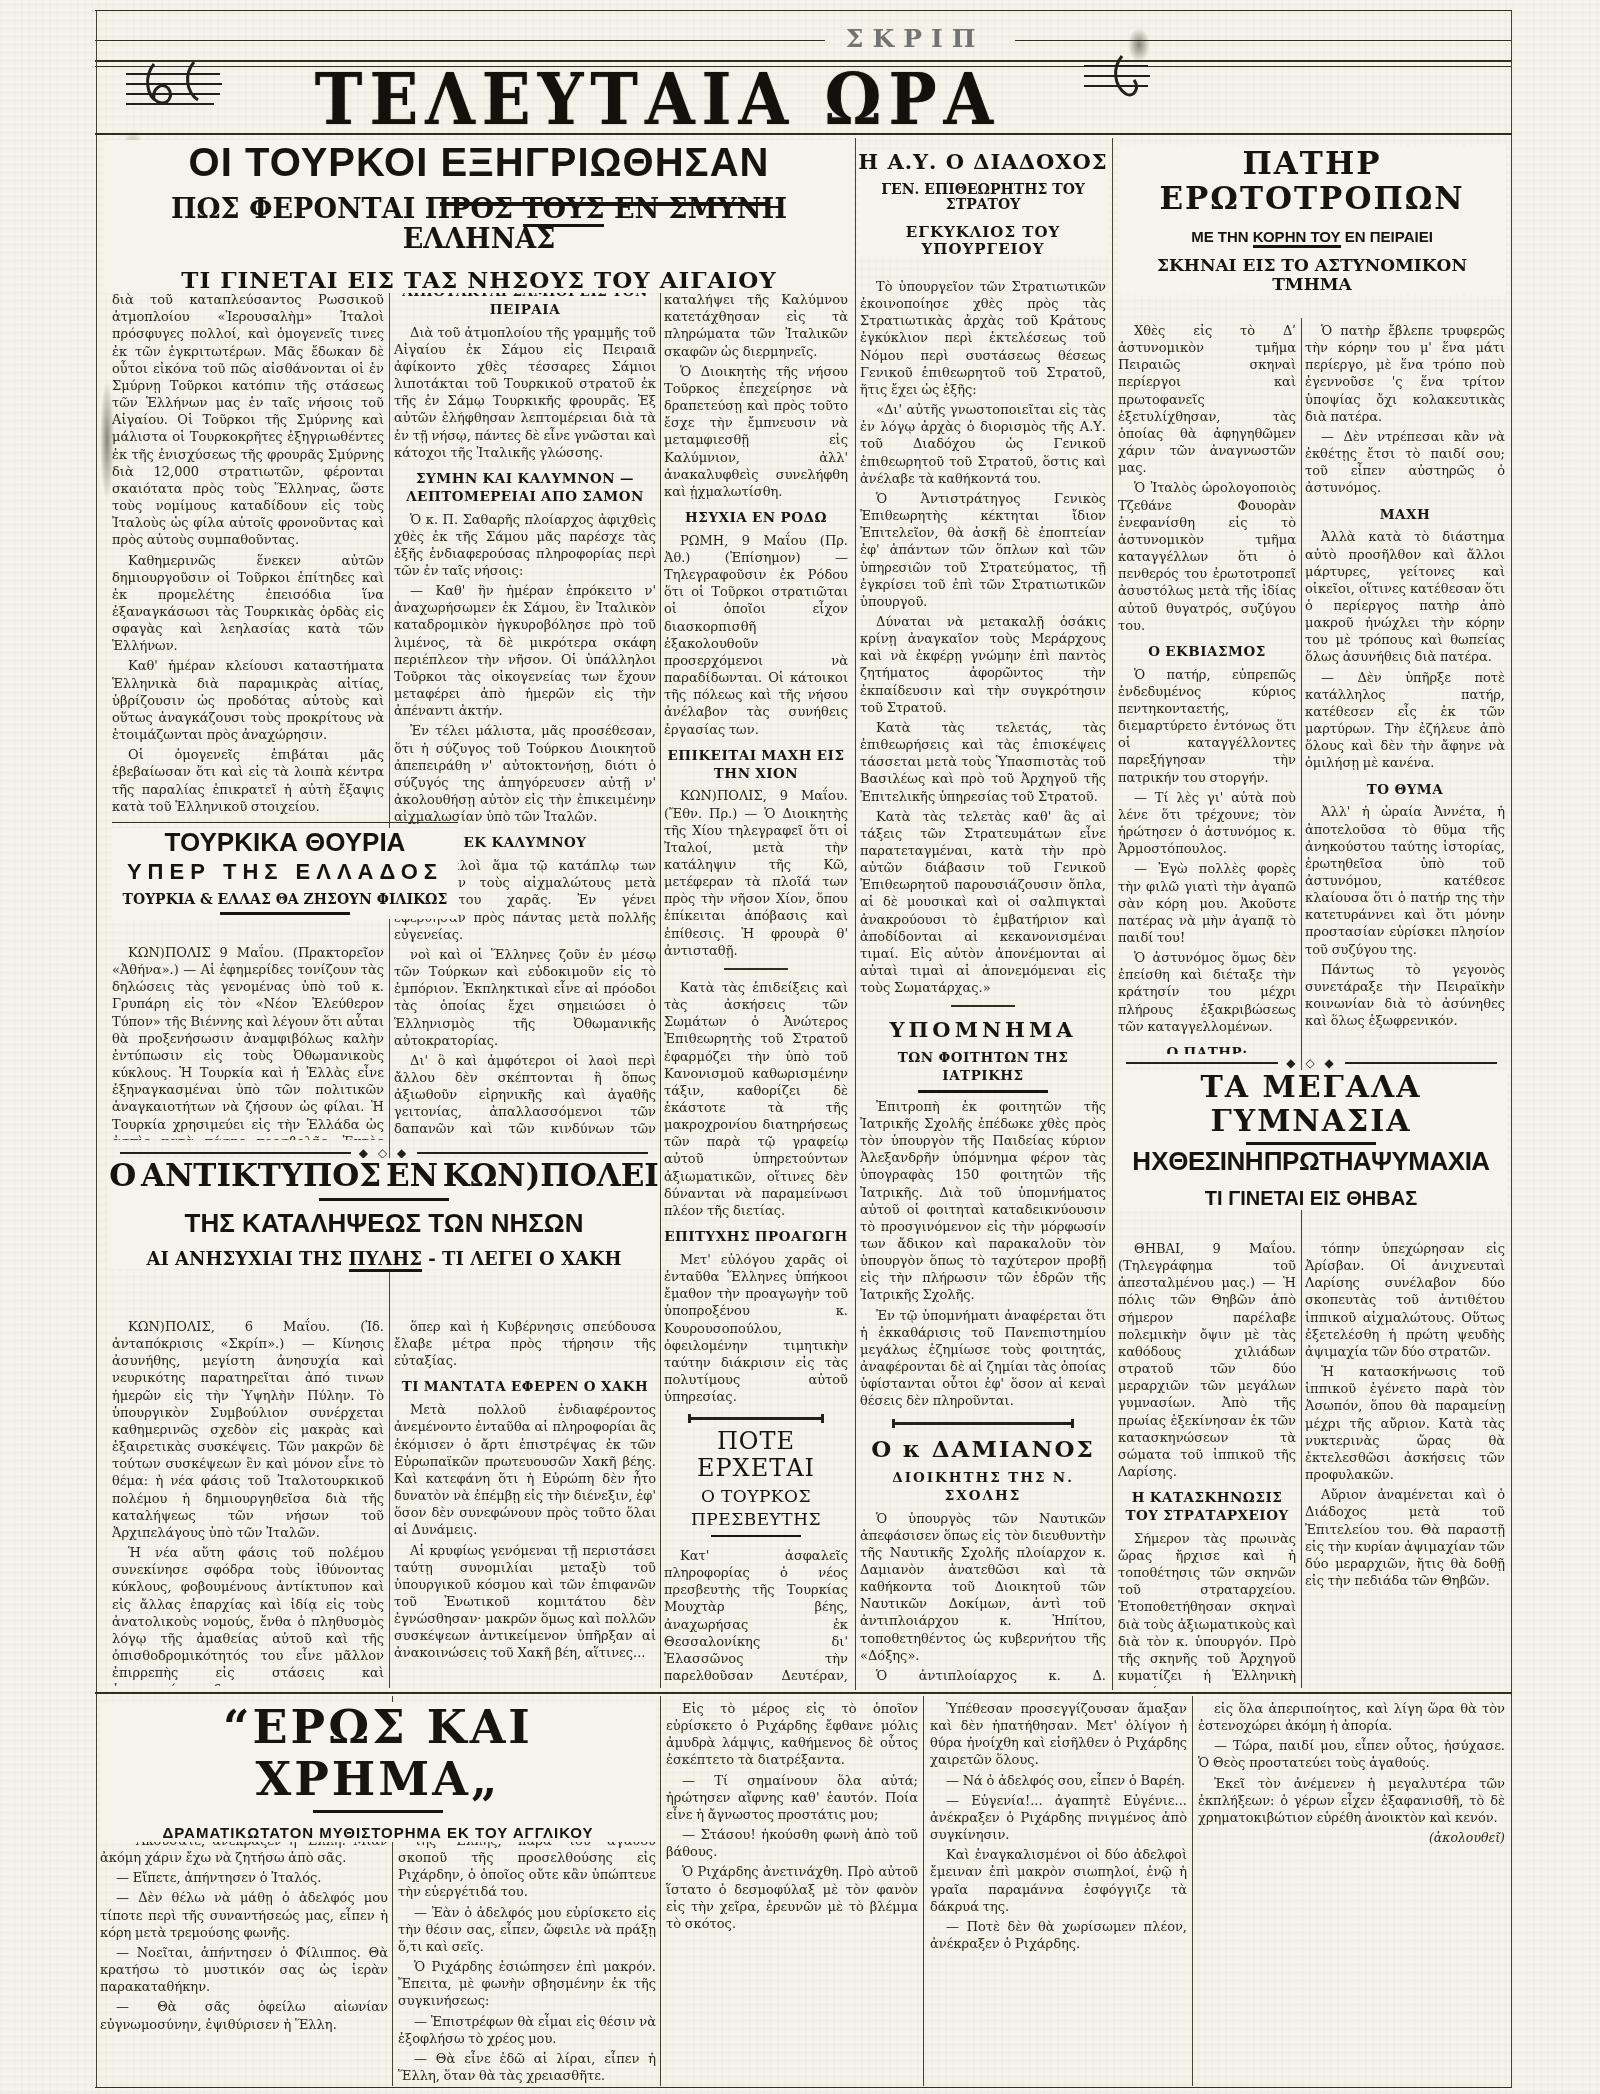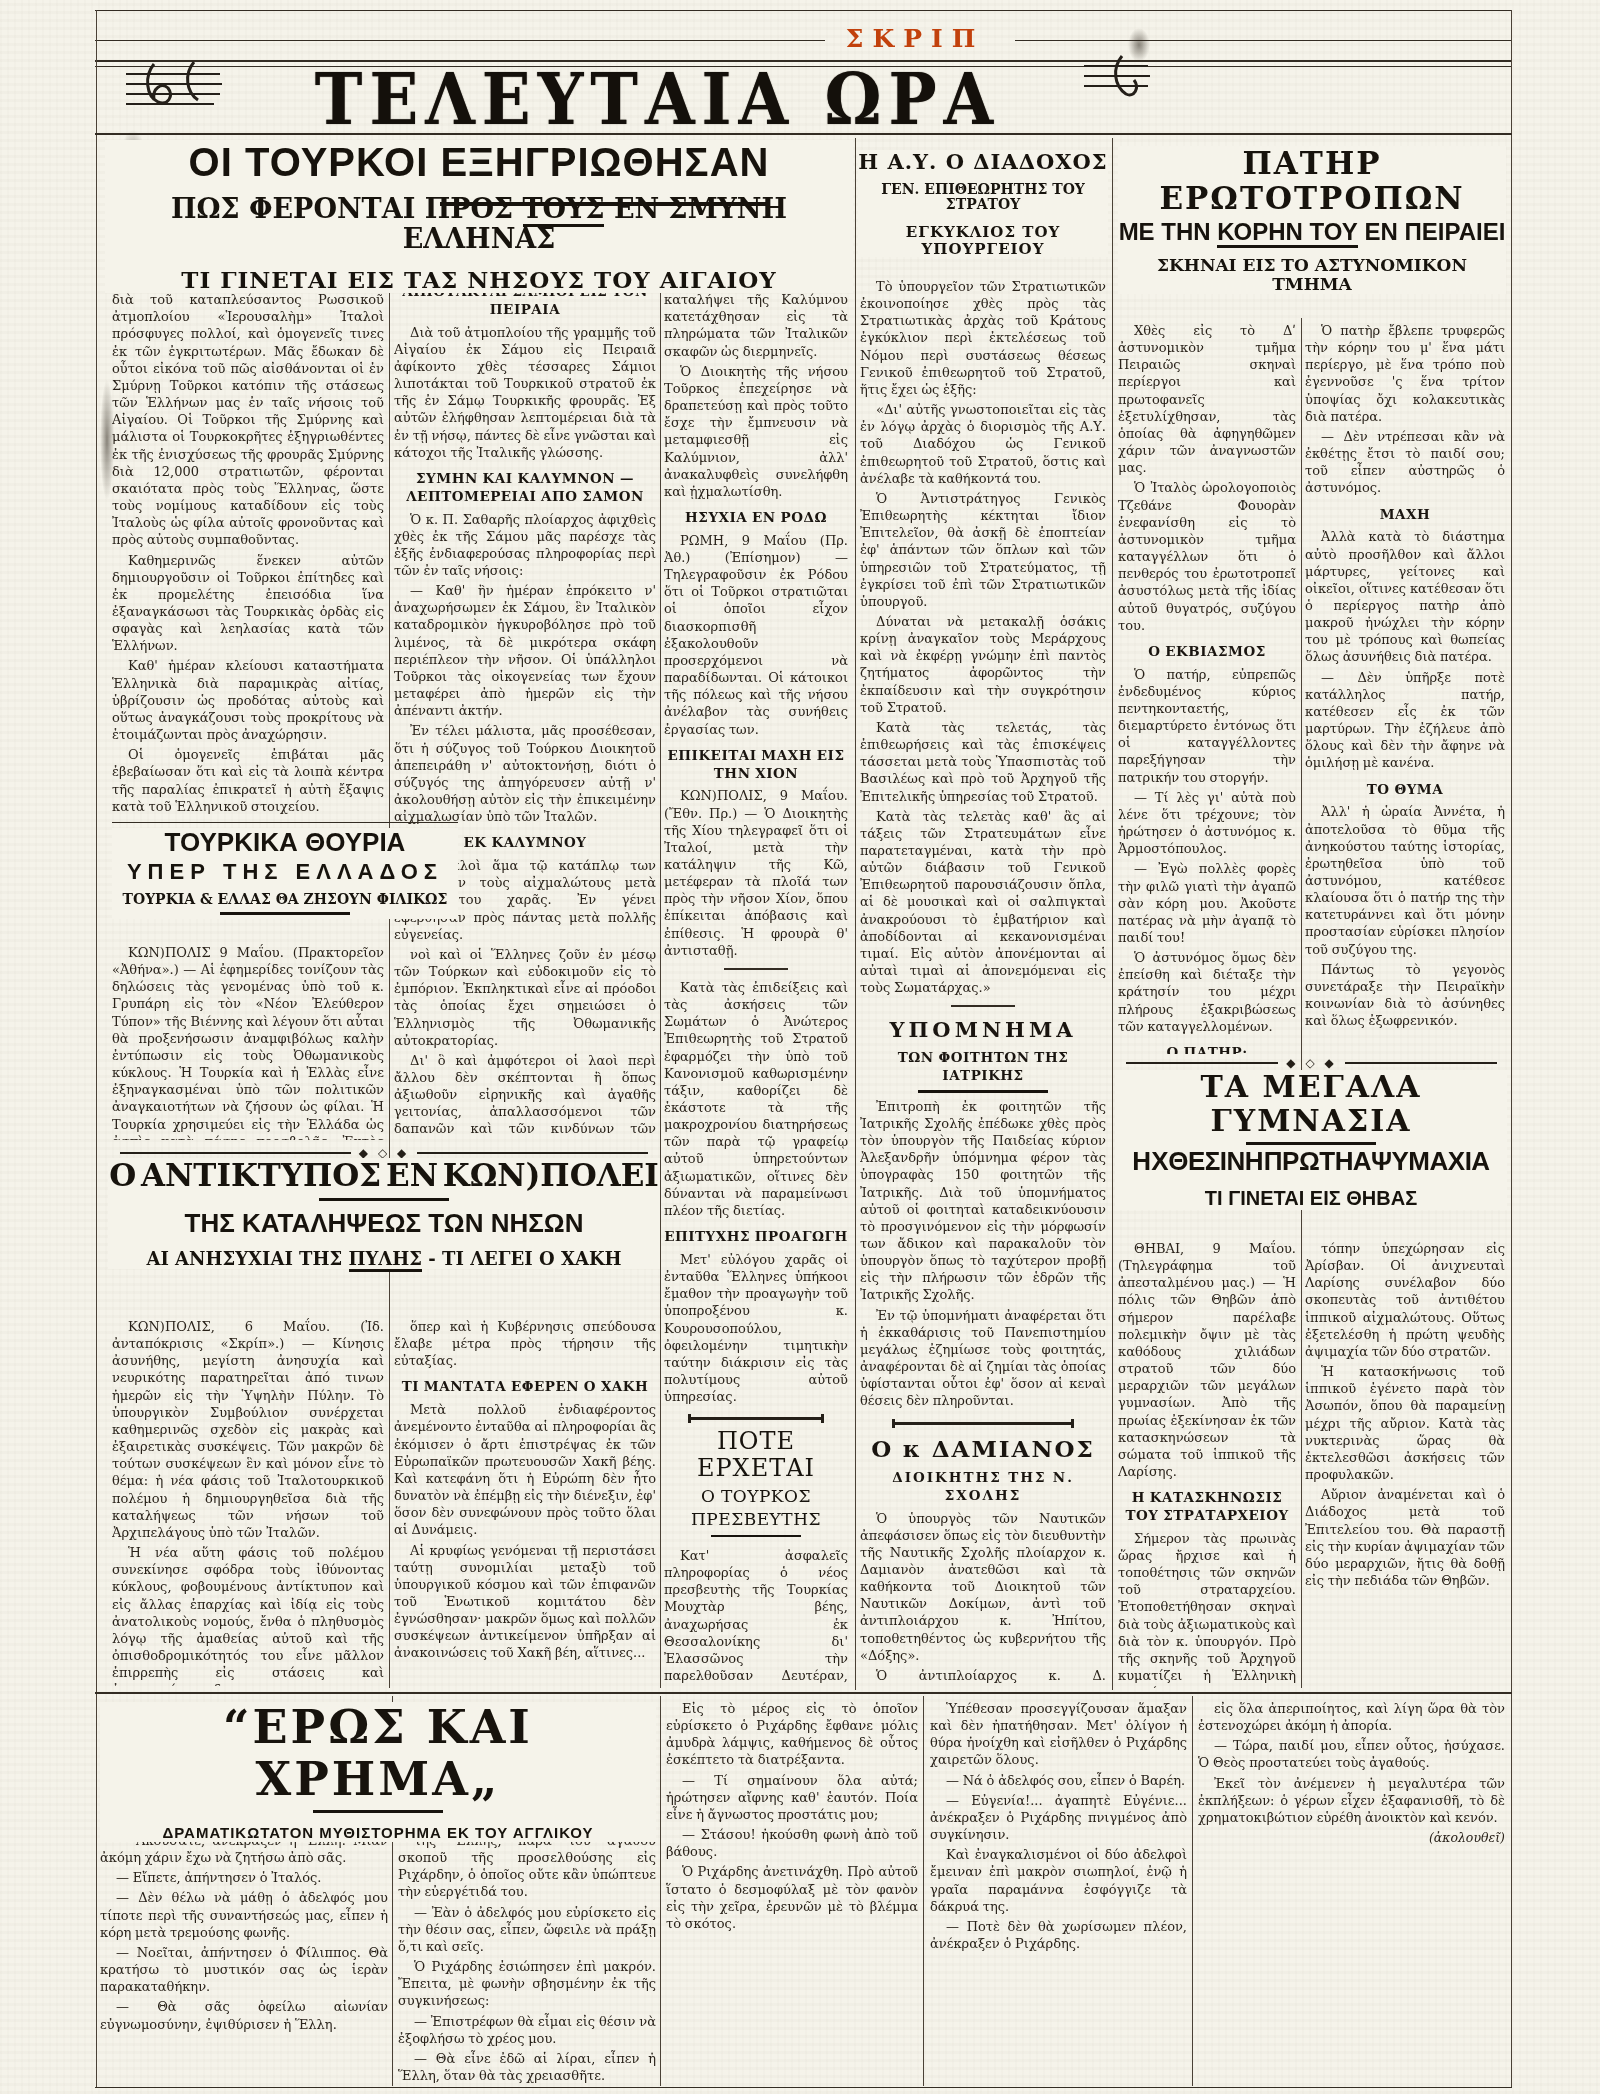--- a/index.html
+++ b/index.html
@@ -6,21 +6,21 @@
   .page{position:relative;width:1600px;height:2094px;background:#f5f3ea;overflow:hidden;
         font-family:"DejaVu Serif",serif;color:#262019;}
   .page::before{content:"";position:absolute;inset:0;pointer-events:none;
         background:repeating-linear-gradient(0deg,rgba(95,82,60,.028) 0 3px,transparent 3px 8px),
                    repeating-linear-gradient(90deg,rgba(95,82,60,.02) 0 2px,transparent 2px 7px);}
   .abs{position:absolute;}
   .hline{position:absolute;height:1px;background:#332c23;}
   .h2px{height:2px;}
   .vline{position:absolute;width:1px;background:#4a4136;}
   .masthead{position:absolute;font-weight:bold;font-size:25px;letter-spacing:9px;
-        text-align:center;color:#c2410c;}
+        text-align:center;color:#737373;}
   .banner{position:absolute;text-align:center;font-weight:bold;font-size:64px;letter-spacing:7px;
         white-space:nowrap;color:#14100b;transform:scaleY(1.1);transform-origin:top;
         text-shadow:0 0 1px rgba(25,18,10,.7);}
   .hl{position:absolute;text-align:center;font-weight:bold;color:#17130d;z-index:3;background:#f5f3ea;}
   .hl .l{display:block;line-height:1.12;}
   .sans{font-family:"Liberation Sans",sans-serif;}
   .u3{border-bottom:4px solid #17130d;padding-bottom:18px;}
   .u2{border-bottom:3px solid #17130d;}
   .underbar::after{content:"";display:block;width:130px;margin:5px auto 0;border-top:3px solid #17130d;}
   .col{position:absolute;overflow:hidden;text-align:justify;font-size:13px;line-height:1.32;
@@ -98,21 +98,21 @@
   </div>
 
   <div class="hl" style="left:858px;top:150px;width:250px">
     <div class="l" style="font-size:21px;letter-spacing:1px">Η Α.Υ. Ο ΔΙΑΔΟΧΟΣ</div>
     <div class="l" style="font-size:14px;margin-top:8px">ΓΕΝ. ΕΠΙΘΕΩΡΗΤΗΣ ΤΟΥ ΣΤΡΑΤΟΥ</div>
     <div class="l" style="font-size:15px;margin-top:11px;letter-spacing:1px">ΕΓΚΥΚΛΙΟΣ ΤΟΥ ΥΠΟΥΡΓΕΙΟΥ</div>
   </div>
 
   <div class="hl" style="left:1118px;top:146px;width:388px">
     <div class="l" style="font-size:31px;letter-spacing:2px">ΠΑΤΗΡ ΕΡΩΤΟΤΡΟΠΩΝ</div>
-    <div class="l sans" style="font-size:24px;margin-top:4px"><span>ΜΕ ΤΗΝ </span><span class="u2">ΚΟΡΗΝ ΤΟΥ</span><span> ΕΝ ΠΕΙΡΑΙΕΙ</span></div>
+    <div class="l sans" style="font-size:15px;margin-top:14px"><span>ΜΕ ΤΗΝ </span><span class="u2">ΚΟΡΗΝ ΤΟΥ</span><span> ΕΝ ΠΕΙΡΑΙΕΙ</span></div>
     <div class="l" style="font-size:17px;margin-top:10px">ΣΚΗΝΑΙ ΕΙΣ ΤΟ ΑΣΤΥΝΟΜΙΚΟΝ ΤΜΗΜΑ</div>
   </div>
 
   <div class="col" style="left:112px;top:274px;width:272px;height:542px">
     <div>
         <p>Χθὲς τὴν πρωίαν ἀφίκοντο ἐν Πειραιεῖ διὰ τοῦ καταπλεύσαντος Ρωσσικοῦ ἀτμοπλοίου «Ἱερουσαλὴμ» Ἰταλοὶ πρόσφυγες πολλοί, καὶ ὁμογενεῖς τινες ἐκ τῶν ἐγκριτωτέρων. Μᾶς ἔδωκαν δὲ οὗτοι εἰκόνα τοῦ πῶς αἰσθάνονται οἱ ἐν Σμύρνῃ Τοῦρκοι κατόπιν τῆς στάσεως τῶν Ἑλλήνων μας ἐν ταῖς νήσοις τοῦ Αἰγαίου. Οἱ Τοῦρκοι τῆς Σμύρνης καὶ μάλιστα οἱ Τουρκοκρῆτες ἐξηγριωθέντες ἐκ τῆς ἐνισχύσεως τῆς φρουρᾶς Σμύρνης διὰ 12,000 στρατιωτῶν, φέρονται σκαιότατα πρὸς τοὺς Ἕλληνας, ὥστε τοὺς νομίμους καταδίδουν εἰς τοὺς Ἰταλοὺς ὡς φίλα αὐτοῖς φρονοῦντας καὶ πρὸς αὐτοὺς συμπαθοῦντας.</p>
         <p>Καθημερινῶς ἕνεκεν αὐτῶν δημιουργοῦσιν οἱ Τοῦρκοι ἐπίτηδες καὶ ἐκ προμελέτης ἐπεισόδια ἵνα ἐξαναγκάσωσι τὰς Τουρκικὰς ὀρδὰς εἰς σφαγὰς καὶ λεηλασίας κατὰ τῶν Ἑλλήνων.</p>
         <p>Καθ' ἡμέραν κλείουσι καταστήματα Ἑλληνικὰ διὰ παραμικρὰς αἰτίας, ὑβρίζουσιν ὡς προδότας αὐτοὺς καὶ οὕτως ἀναγκάζουσι τοὺς προκρίτους νὰ ἑτοιμάζωνται πρὸς ἀναχώρησιν.</p>
         <p>Οἱ ὁμογενεῖς ἐπιβάται μᾶς ἐβεβαίωσαν ὅτι καὶ εἰς τὰ λοιπὰ κέντρα τῆς παραλίας ἐπικρατεῖ ἡ αὐτὴ ἔξαψις κατὰ τοῦ Ἑλληνικοῦ στοιχείου.</p>
       </div>

